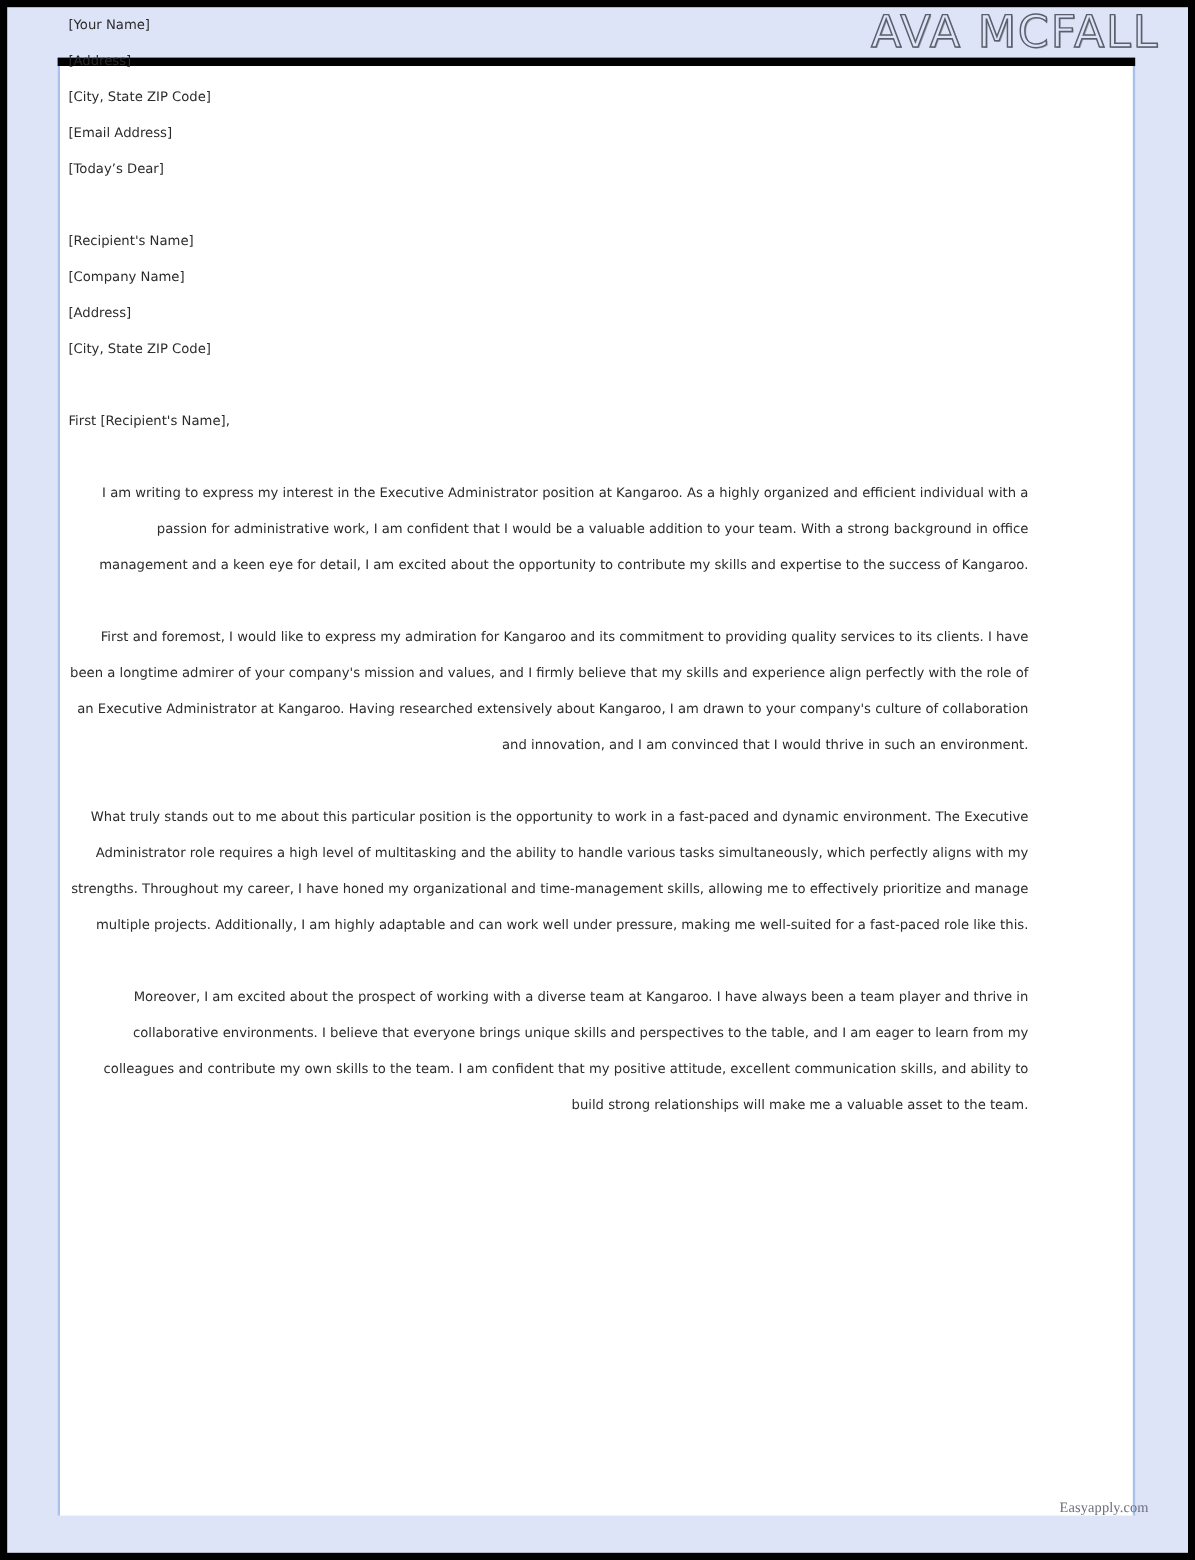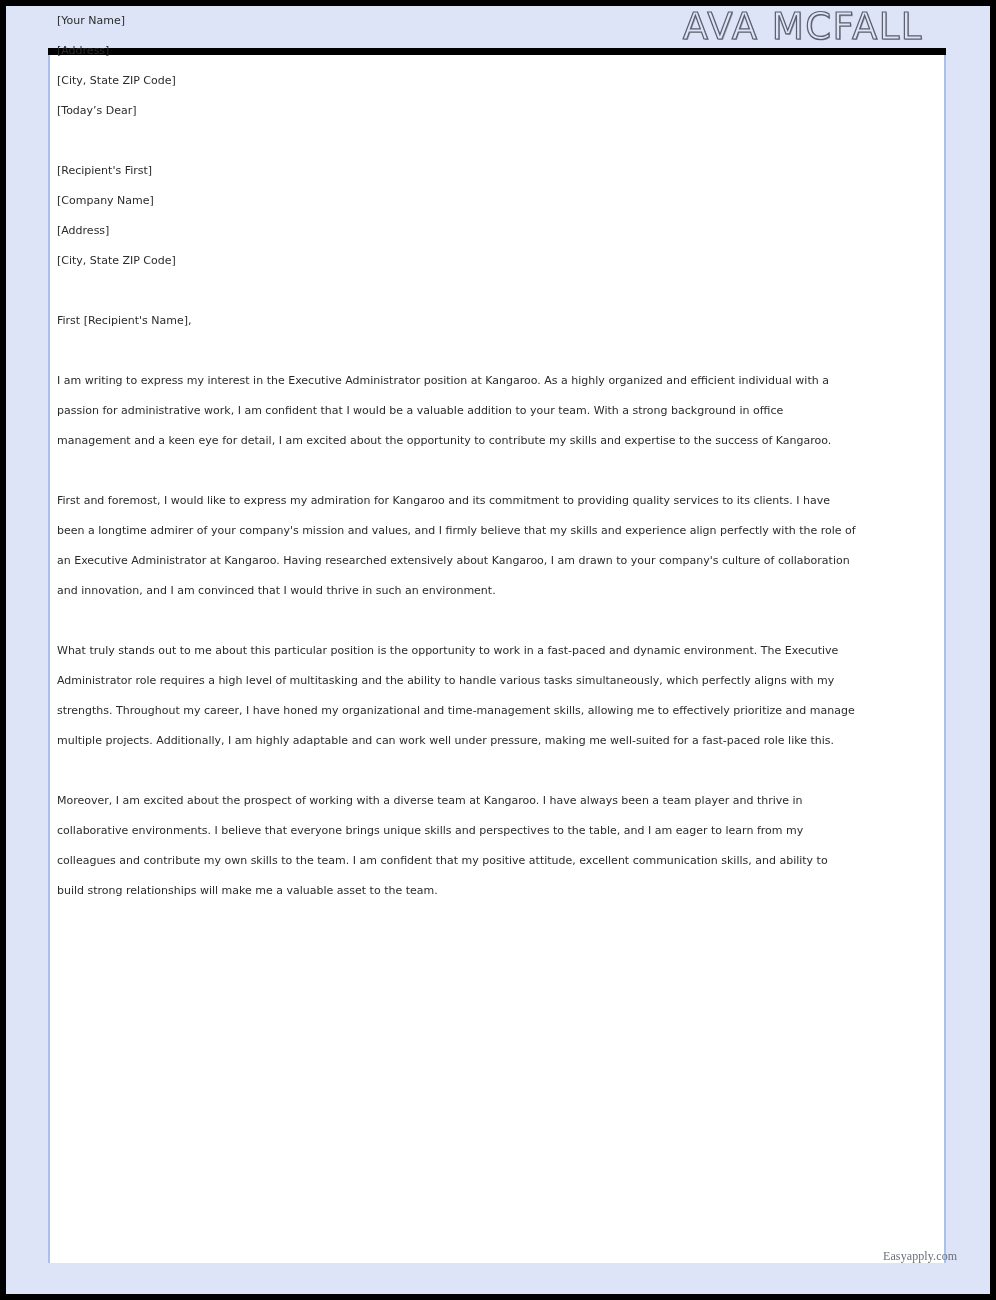--- a/index.html
+++ b/index.html
@@ -23,21 +23,21 @@
   }
 
   
   .header {
     position:absolute;
     left:0; top:0;
     width:984px; height:42px;
     display:flex;
     align-items:center;
     justify-content:flex-end;
-    padding-right:67px;
+    padding-right:24px;
   }
   .name-title {
     font-family:"DejaVu Sans", sans-serif;
     font-size:37px;
     font-weight:400;
     line-height:40px;
     letter-spacing:1.5px;
     color:#dde4f7;
     -webkit-text-stroke:1.2px #5a5f6b;
     text-shadow:1px 1px 0 #9aa0ad;
@@ -71,21 +71,21 @@
     font-size:11px;
     line-height:30px;
     color:#2b2b2b;
     font-family:"DejaVu Sans", sans-serif;
   }
   .block { margin:0; }
   .block-lines p { margin:0; white-space:nowrap; }
   .spacer-line { height:30px; }
   .para {
     margin:0;
-    text-align:left;
+    text-align:right;
   }
 
   
   .watermark {
     position:absolute;
     left:845px; top:1243px;
     font-size:12px;
     line-height:14px;
     color:#6a6f7d;
     letter-spacing:0.1px;
@@ -106,27 +106,28 @@
   <div class="header-rule"></div>
 
   <div class="letter-card"></div>
 
   <div class="letter-body">
 
     <div class="block block-lines">
       <p>[Your Name]</p>
       <p>[Address]</p>
       <p>[City, State ZIP Code]</p>
+      <p>[Email Address]</p>
       <p>[Today’s Dear]</p>
     </div>
 
     <div class="spacer-line"></div>
 
     <div class="block block-lines">
-      <p>[Recipient's First]</p>
+      <p>[Recipient's Name]</p>
       <p>[Company Name]</p>
       <p>[Address]</p>
       <p>[City, State ZIP Code]</p>
     </div>
 
     <div class="spacer-line"></div>
 
     <div class="block block-lines">
       <p>First [Recipient's Name],</p>
     </div>

